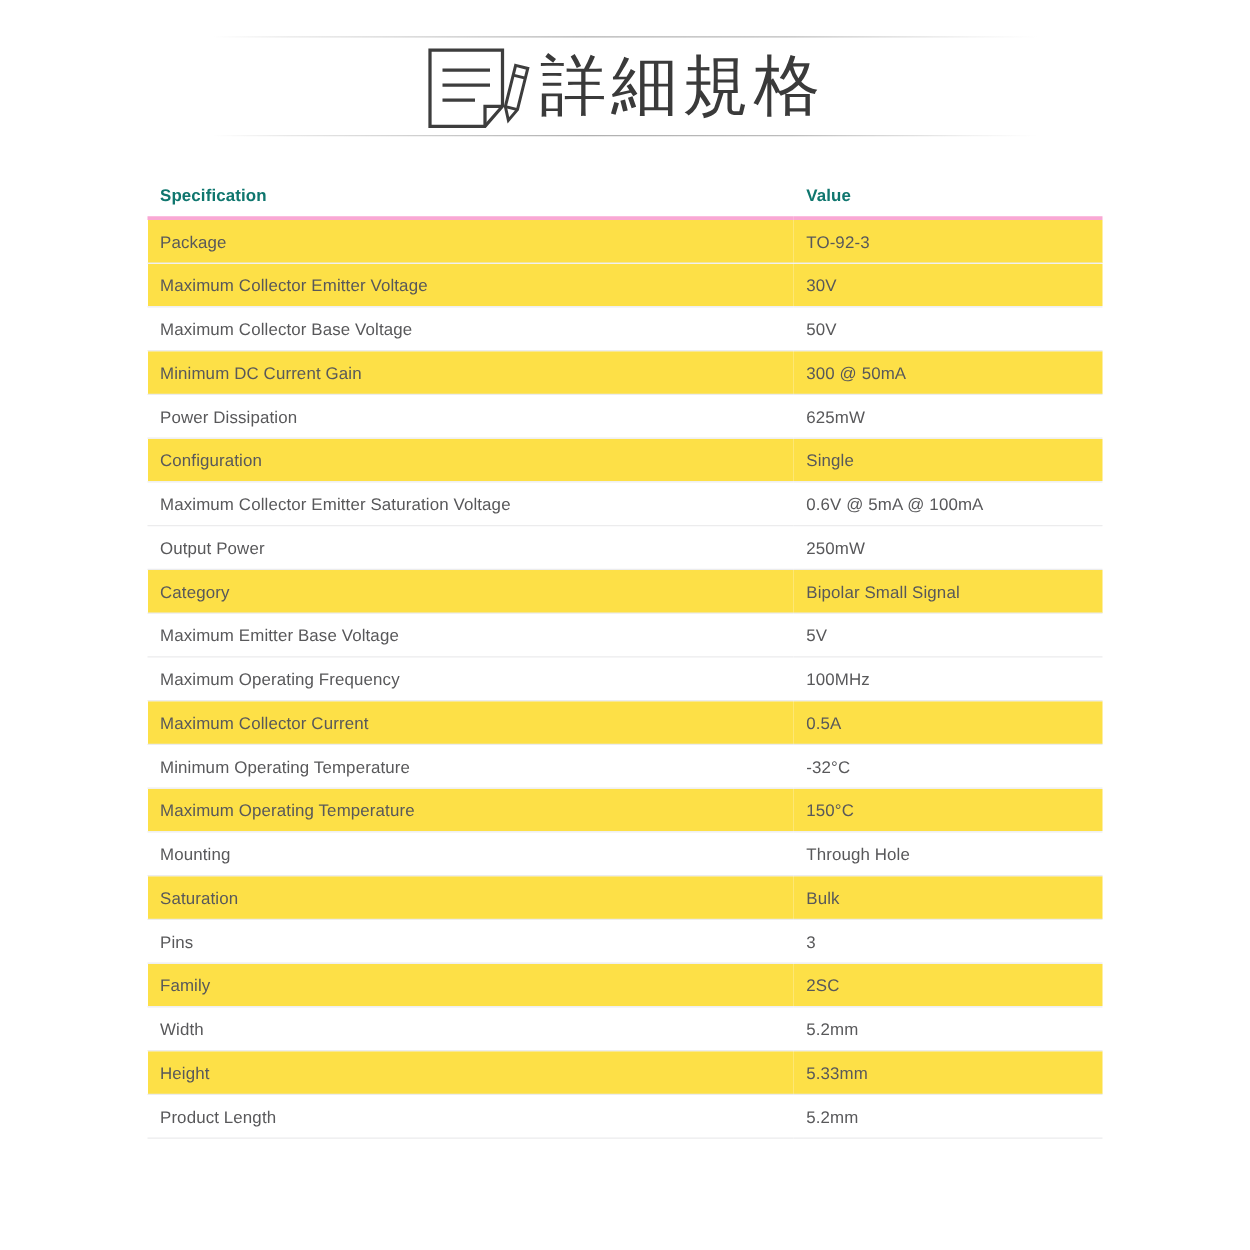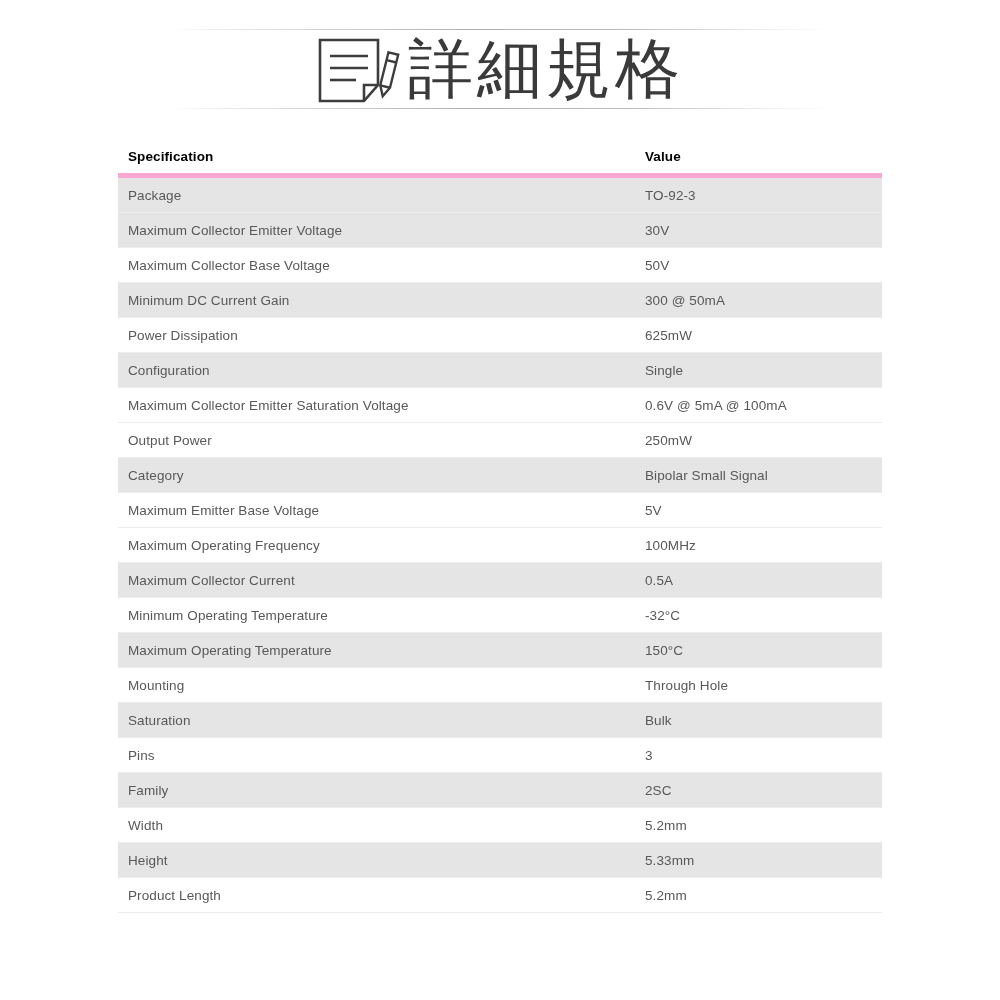--- a/index.html
+++ b/index.html
@@ -59,21 +59,21 @@
   .doc-pen-icon {
     display: block;
     width: 86px;
     height: 68px;
     flex: 0 0 auto;
     margin-top: 4px;
   }
 
   .banner-title {
     font-family: "DejaVu Sans", "Liberation Sans", sans-serif;
-    font-size: 65px;
+    font-size: 53px;
     line-height: 1;
     color: #3a3a3a;
     letter-spacing: 4px;
     font-weight: 400;
     white-space: nowrap;
   }
 
   
   .spec-table-wrap {
     position: absolute;
@@ -88,40 +88,40 @@
     table-layout: fixed;
   }
 
   .spec-table col.col-spec { width: 517px; }
   .spec-table col.col-val  { width: 247px; }
 
   .spec-table thead th {
     text-align: left;
     font-size: 13.5px;
     font-weight: bold;
-    color: #000000;
+    color: #0f766e;
     padding: 8px 10px 9px 10px;
     background: #ffffff;
-    border-bottom: 5px solid #f9a8d4;
+    border-bottom: 3px solid #f9a8d4;
     letter-spacing: 0.1px;
   }
 
   .spec-table tbody td {
     font-size: 13.5px;
     color: #58585a;
     padding: 9px 10px 9px 10px;
     height: 16px;
     border-bottom: 1px solid #ececed;
     vertical-align: middle;
     letter-spacing: 0.1px;
     overflow: hidden;
     white-space: nowrap;
   }
 
-  .spec-table tbody tr.odd td { background: #e5e5e5; }
+  .spec-table tbody tr.odd td { background: #fde047; }
   .spec-table tbody tr.even td { background: #ffffff; }
 </style>
 </head>
 <body>
 
 <div id="page">
 
   <div class="banner">
     <div class="banner-rule top"></div>
     <div class="banner-rule bottom"></div>

